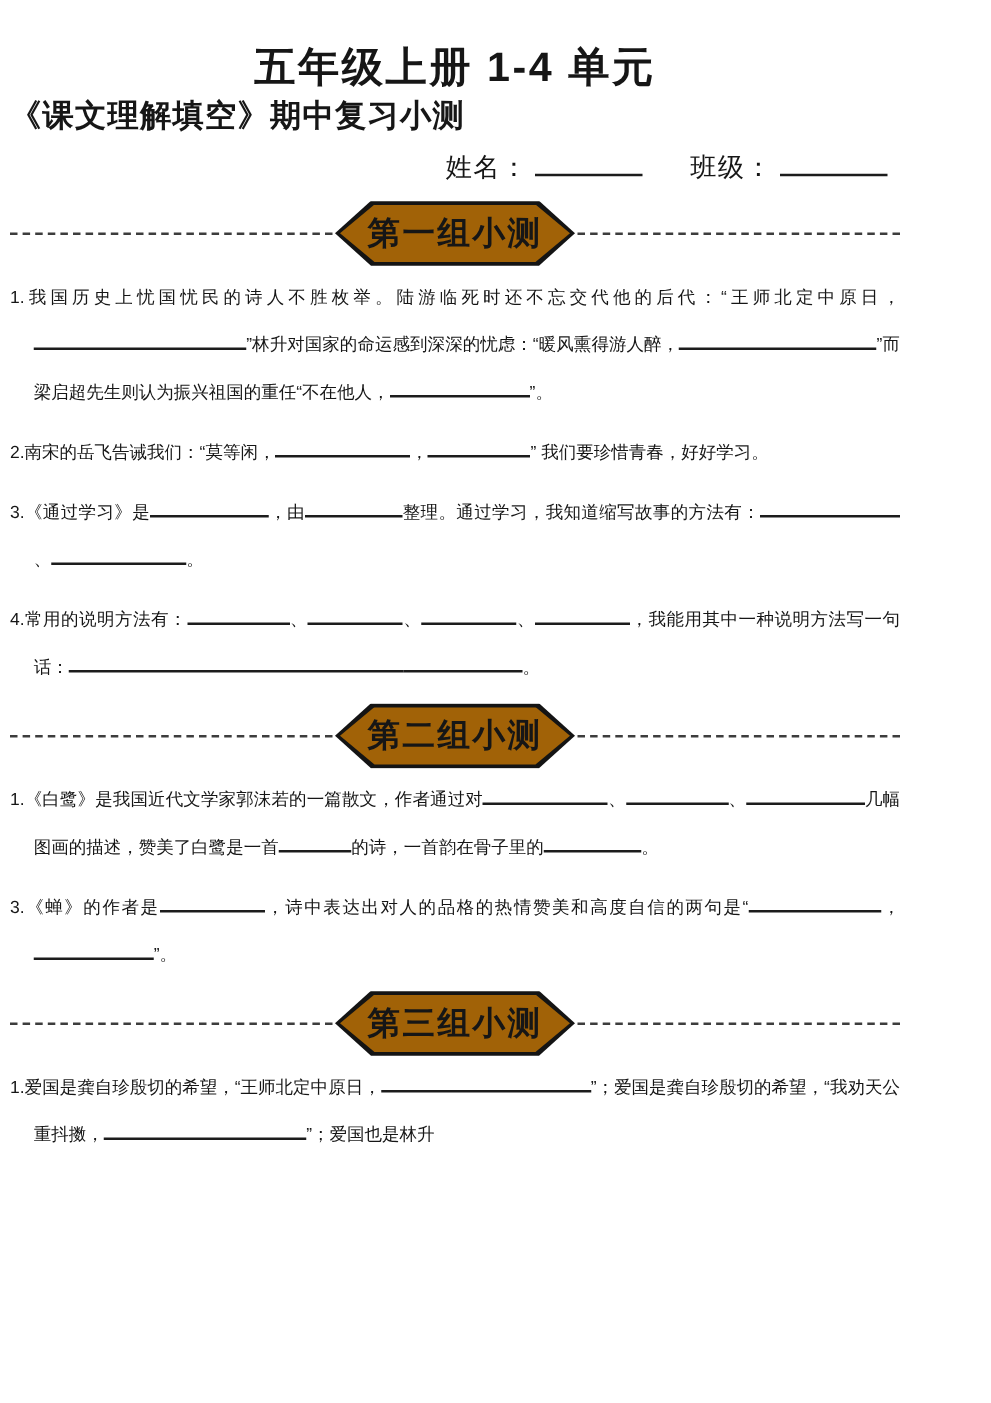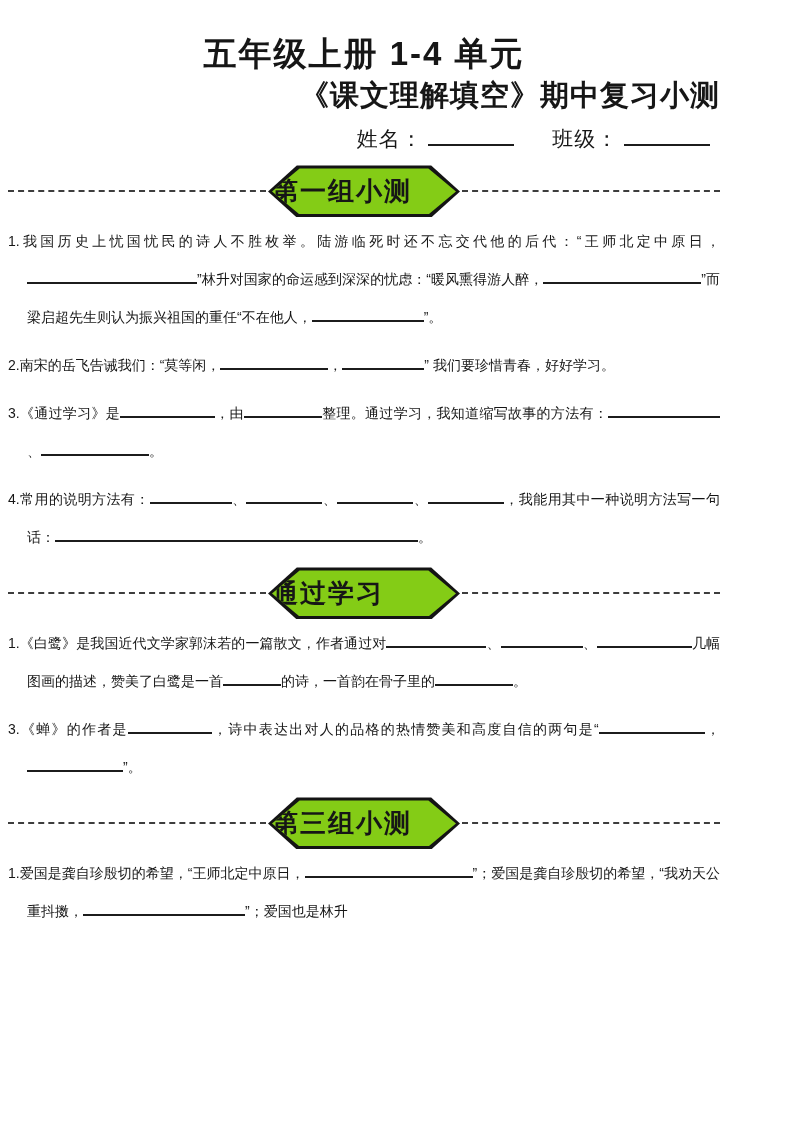--- a/index.html
+++ b/index.html
@@ -22,22 +22,22 @@
   .title1 {
     margin: 0;
     text-align: center;
     font-size: 33px;
     font-weight: 700;
     letter-spacing: 2px;
     line-height: 1.2;
   }
   .title2 {
     margin: 4px 0 0 0;
-    text-align: right;
-    font-size: 29px;
+    text-align: left;
+    font-size: 25px;
     font-weight: 700;
     letter-spacing: 1px;
     line-height: 1.2;
   }
   .name-row {
     margin-top: 12px;
     text-align: right;
     padding-right: 10px;
     font-size: 21px;
     line-height: 30px;
@@ -65,24 +65,25 @@
     width: 192px;
     height: 52px;
     flex: 0 0 auto;
     margin: 0 2px;
     background: #141414;
     clip-path: polygon(0% 50%, 15% 0%, 85% 0%, 100% 50%, 85% 100%, 15% 100%);
   }
   .hex-inner {
     position: absolute;
     inset: 3px 4px;
-    background: #84cc16;
+    background: #a16207;
     clip-path: polygon(0% 50%, 15% 0%, 85% 0%, 100% 50%, 85% 100%, 15% 100%);
     display: flex;
     align-items: center;
+    justify-content: center;
   }
   .hex-label {
     font-size: 26px;
     font-weight: 700;
     letter-spacing: 2px;
   }
   .question {
     font-size: 14px;
     line-height: 38px;
     text-align: justify;
@@ -116,21 +117,21 @@
         <div class="dash"></div>
       </div>
       <div class="question"><span class="qnum">1.</span><span>我国历史上忧国忧民的诗人不胜枚举。陆游临死时还不忘交代他的后代：“王师北定中原日，</span><span class="blank" style="width: 170px;"></span><span>”林升对国家的命运感到深深的忧虑：“暖风熏得游人醉，</span><span class="blank" style="width: 158px;"></span><span>”而梁启超先生则认为振兴祖国的重任“不在他人，</span><span class="blank" style="width: 112px;"></span><span>”。</span></div>
       <div class="question"><span class="qnum">2.</span><span>南宋的岳飞告诫我们：“莫等闲，</span><span class="blank" style="width: 108px;"></span><span>，</span><span class="blank" style="width: 82px;"></span><span>” 我们要珍惜青春，好好学习。</span></div>
       <div class="question"><span class="qnum">3.</span><span>《通过学习》是</span><span class="blank" style="width: 95px;"></span><span>，由</span><span class="blank" style="width: 78px;"></span><span>整理。通过学习，我知道缩写故事的方法有：</span><span class="blank" style="width: 112px;"></span><span>、</span><span class="blank" style="width: 108px;"></span><span>。</span></div>
       <div class="question"><span class="qnum">4.</span><span>常用的说明方法有：</span><span class="blank" style="width: 82px;"></span><span>、</span><span class="blank" style="width: 76px;"></span><span>、</span><span class="blank" style="width: 76px;"></span><span>、</span><span class="blank" style="width: 76px;"></span><span>，我能用其中一种说明方法写一句话：</span><span class="blank" style="width: 268px;"></span><span class="blank" style="width: 95px;"></span><span>。</span></div>
       <div class="divider">
         <div class="dash"></div>
         <div class="hex">
           <div class="hex-inner">
-            <span class="hex-label">通过学习</span>
+            <span class="hex-label">第二组小测</span>
           </div>
         </div>
         <div class="dash"></div>
       </div>
       <div class="question"><span class="qnum">1.</span><span>《白鹭》是我国近代文学家郭沫若的一篇散文，作者通过对</span><span class="blank" style="width: 100px;"></span><span>、</span><span class="blank" style="width: 82px;"></span><span>、</span><span class="blank" style="width: 95px;"></span><span>几幅图画的描述，赞美了白鹭是一首</span><span class="blank" style="width: 58px;"></span><span>的诗，一首韵在骨子里的</span><span class="blank" style="width: 78px;"></span><span>。</span></div>
       <div class="question"><span class="qnum">3.</span><span>《蝉》的作者是</span><span class="blank" style="width: 84px;"></span><span>，诗中表达出对人的品格的热情赞美和高度自信的两句是“</span><span class="blank" style="width: 106px;"></span><span>，</span><span class="blank" style="width: 96px;"></span><span>”。</span></div>
       <div class="divider">
         <div class="dash"></div>
         <div class="hex">
           <div class="hex-inner">

